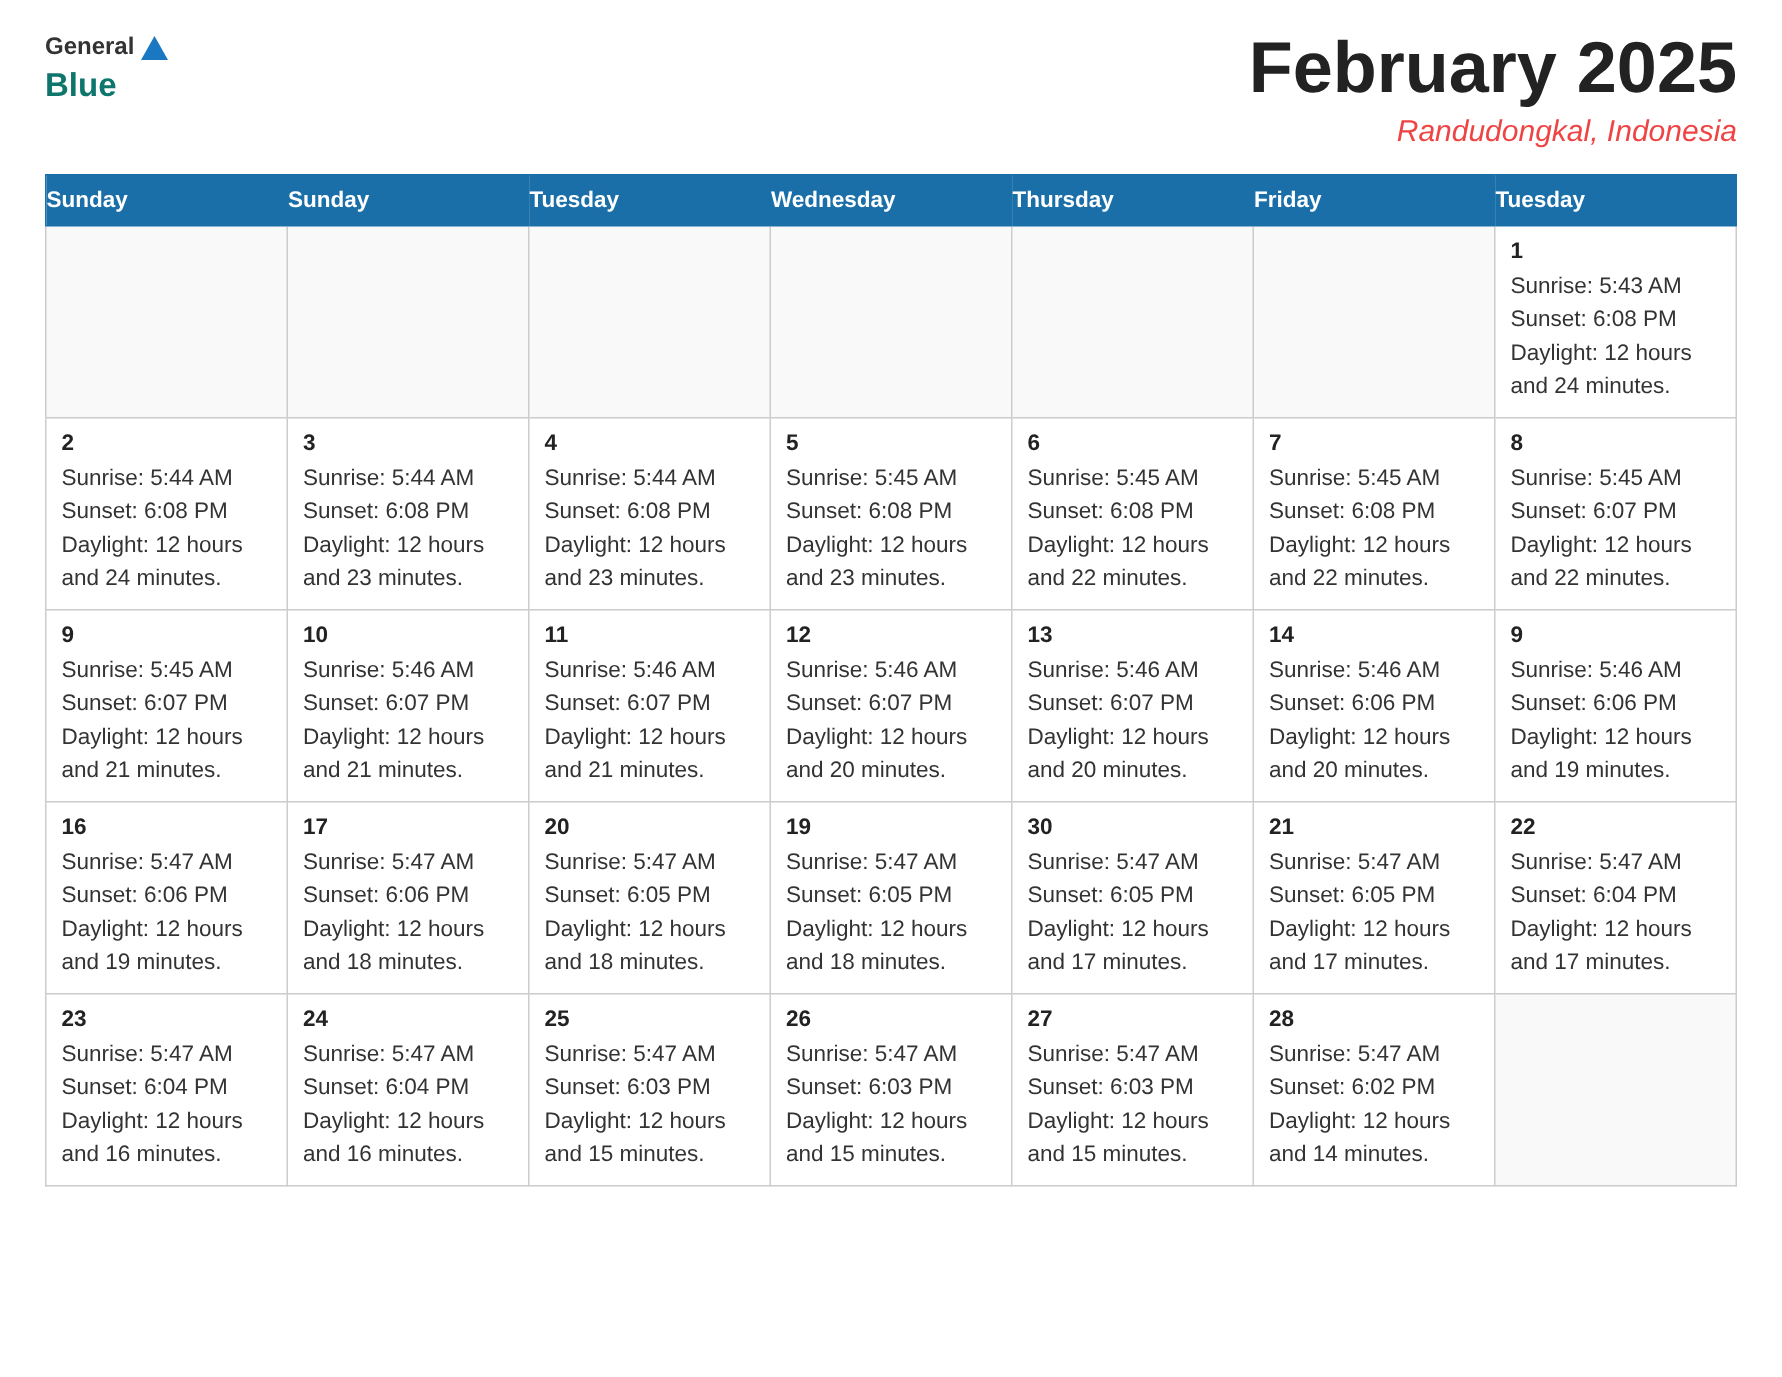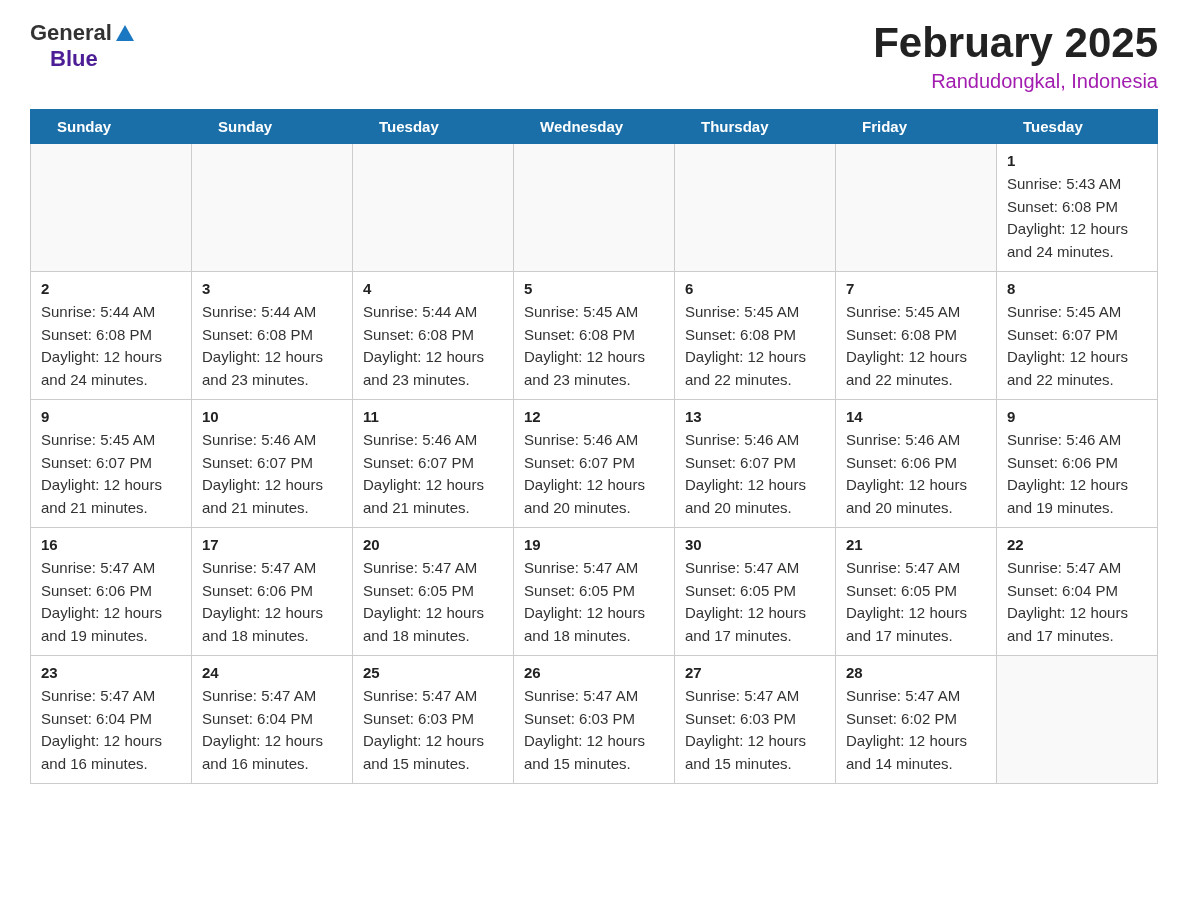--- a/index.html
+++ b/index.html
@@ -14,62 +14,62 @@
       display: flex;
       justify-content: space-between;
       align-items: flex-start;
       margin-bottom: 16px;
     }
     .logo {
       display: flex;
       align-items: center;
     }
     .logo-text-general {
-      font-size: 22px;
+      font-size: 16px;
       font-weight: bold;
       color: #333;
     }
     .logo-text-blue {
       font-size: 22px;
       font-weight: bold;
-      color: #4c1d95;
-      margin-left: 20px;
+      color: #0f766e;
     }
     .logo-wrapper {
       display: flex;
       flex-direction: column;
     }
     .logo-line1 {
       display: flex;
       align-items: center;
     }
     .title-section {
       text-align: right;
     }
     .month-title {
-      font-size: 42px;
+      font-size: 48px;
       font-weight: bold;
       color: #222;
       line-height: 1.1;
     }
     .location-title {
       font-size: 20px;
-      color: #a21caf;
+      color: #ef4444;
       margin-top: 4px;
+      font-style: italic;
     }
     .calendar {
       width: 100%;
       border-collapse: collapse;
     }
     .calendar thead tr th {
       background-color: #1a6fa8;
       color: #fff;
       font-size: 15px;
       font-weight: bold;
-      padding: 8px 26px;
+      padding: 8px 0;
       text-align: left;
       border: 1px solid #1a6fa8;
     }
     .calendar tbody tr td {
       vertical-align: top;
       padding: 8px 10px;
       border: 1px solid #ccc;
       width: 14.28%;
       min-height: 100px;
       font-size: 13px;

